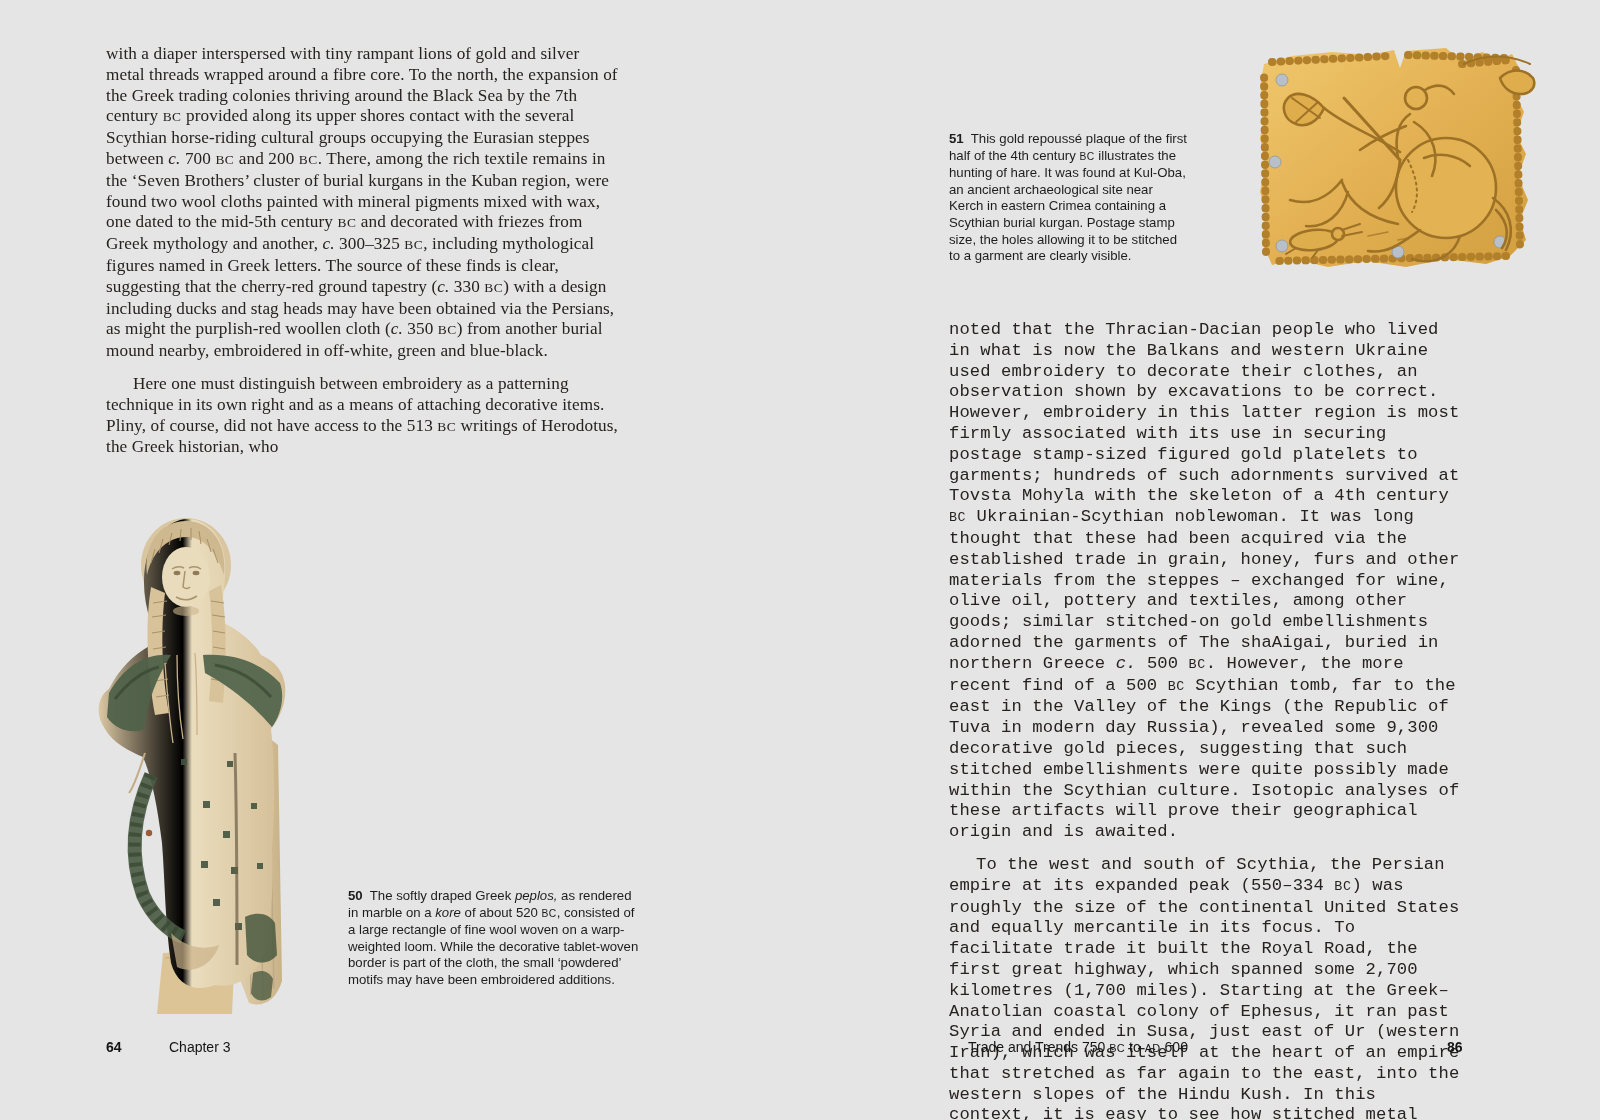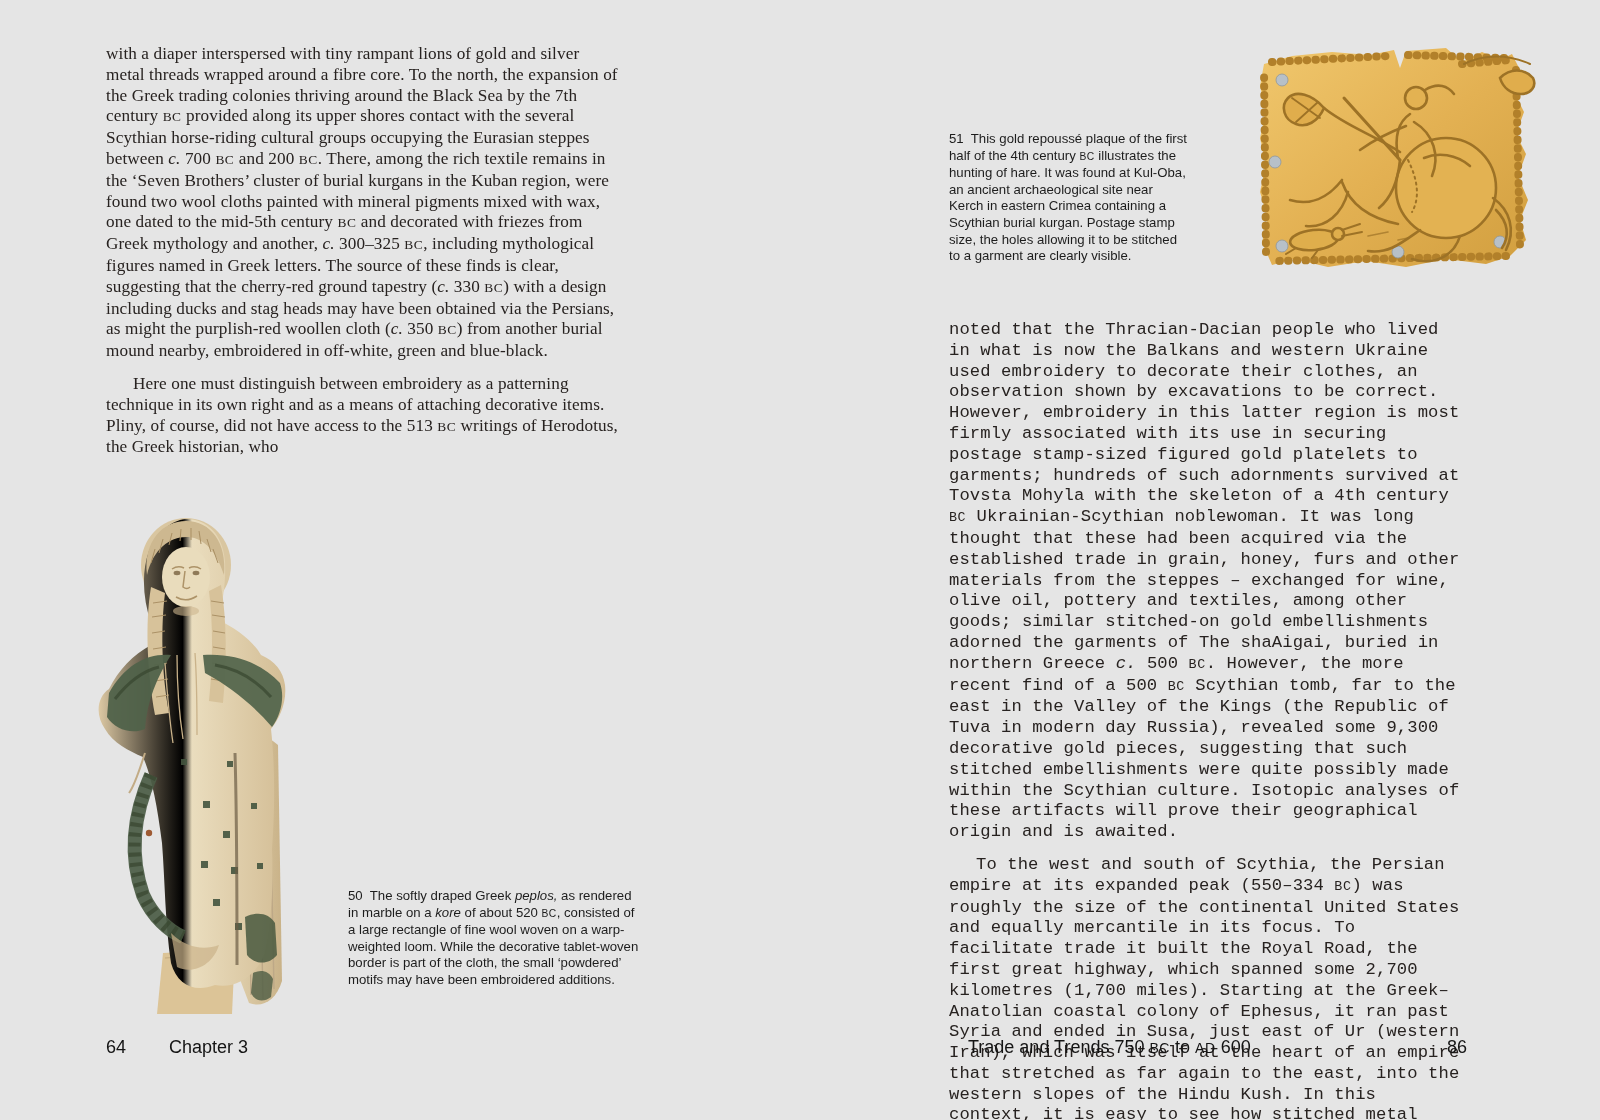--- a/index.html
+++ b/index.html
@@ -10,24 +10,24 @@
   .serif {
     font-family:"Liberation Serif","DejaVu Serif",serif;
     font-size:17.2px; line-height:20.8px; color:#272220;
     text-align:left; letter-spacing:0.1px;
   }
   .sans { font-family:"Liberation Sans","DejaVu Sans",sans-serif; }
   p { margin:0; }
   .indent { text-indent:27px;margin-top:12px; }
   .abs { position:absolute; }
   .caption { font-size:13.2px; line-height:16.6px; color:#1d1d1d; }
-  .footer  { font-size:18px; line-height:17px; color:#141414; }
+  .footer  { font-size:14px; line-height:17px; color:#141414; }
   .sc { font-size:0.78em; letter-spacing:0.04em; }
   .it { font-style:italic; }
-  .b  { font-weight:normal; }
+  .b  { font-weight:bold; }
   svg { display:block; }
 </style>
 </head>
 <body>
 
 <div class="canvas">
 
   <div class="abs serif" style="left:106px; top:44px; width:516px;">
     <p><span>with a diaper interspersed with tiny rampant lions of gold and silver metal threads wrapped around a fibre core. To the north, the expansion of the Greek trading colonies thriving around the Black Sea by the 7th century </span><span class="sc">BC</span><span> provided along its upper shores contact with the several Scythian horse-riding cultural groups occupying the Eurasian steppes between </span><span class="it">c.</span><span> 700 </span><span class="sc">BC</span><span> and 200 </span><span class="sc">BC</span><span>. There, among the rich textile remains in the ‘Seven Brothers’ cluster of burial kurgans in the Kuban region, were found two wool cloths painted with mineral pigments mixed with wax, one dated to the mid-5th century </span><span class="sc">BC</span><span> and decorated with friezes from Greek mythology and another, </span><span class="it">c.</span><span> 300–325 </span><span class="sc">BC</span><span>, including mythological figures named in Greek letters. The source of these finds is clear, suggesting that the cherry-red ground tapestry (</span><span class="it">c.</span><span> 330 </span><span class="sc">BC</span><span>) with a design including ducks and stag heads may have been obtained via the Persians, as might the purplish-red woollen cloth (</span><span class="it">c.</span><span> 350 </span><span class="sc">BC</span><span>) from another burial mound nearby, embroidered in off-white, green and blue-black.</span></p>
     <p class="indent"><span>Here one must distinguish between embroidery as a patterning technique in its own right and as a means of attaching decorative items. Pliny, of course, did not have access to the 513 </span><span class="sc">BC</span><span> writings of Herodotus, the Greek historian, who</span></p>

